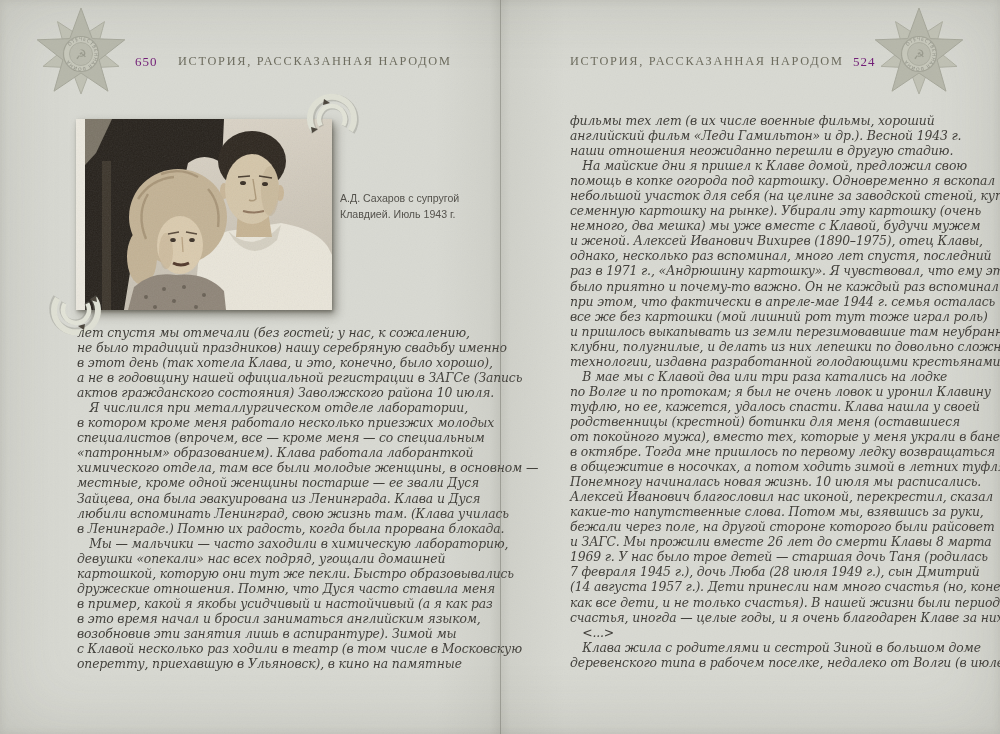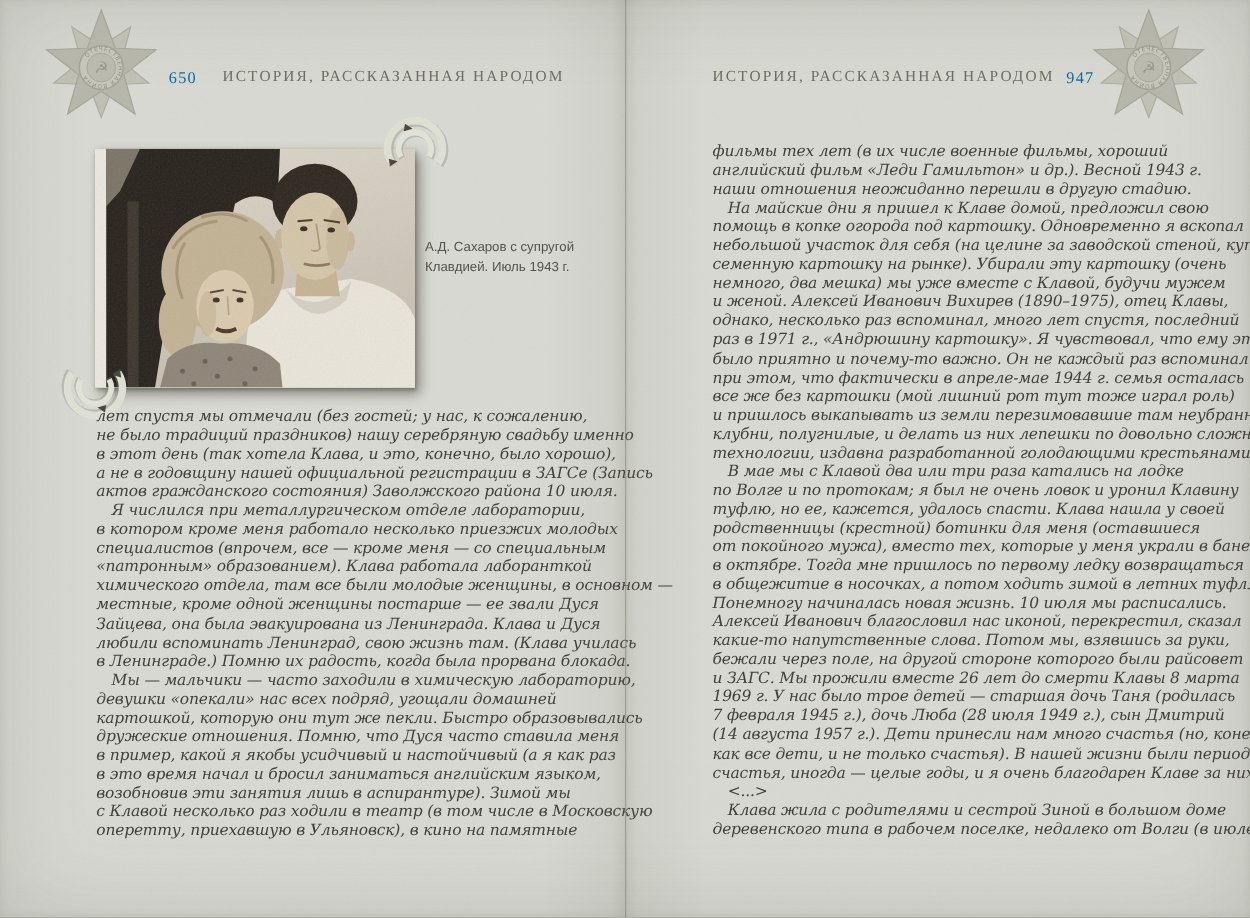--- a/index.html
+++ b/index.html
@@ -6,21 +6,21 @@
   .spread{
     position:relative;width:1000px;height:734px;overflow:hidden;
     background:#d8d9d2;
     box-shadow:inset 0 0 70px rgba(90,90,78,.20), inset 0 0 8px rgba(90,90,78,.12);
     font-family:"DejaVu Serif", serif;
   }
   .noise{position:absolute;left:0;top:0;width:100%;height:100%;pointer-events:none;opacity:.055;}
   .gutter-shade{position:absolute;left:435px;top:0;width:130px;height:734px;pointer-events:none;
     background:linear-gradient(90deg, rgba(110,110,98,0) 0%, rgba(110,110,98,.08) 42%, rgba(92,92,80,.16) 50%, rgba(110,110,98,.08) 58%, rgba(110,110,98,0) 100%);}
   .gutter-line{position:absolute;left:500px;top:0;width:1px;height:734px;background:rgba(125,126,116,.55);pointer-events:none;}
-  .hdr-num{position:absolute;top:54px;font-family:"Liberation Serif",serif;font-size:13px;letter-spacing:1px;color:#0369a1;}
+  .hdr-num{position:absolute;top:54px;font-family:"Liberation Serif",serif;font-size:13px;letter-spacing:1px;color:#701a75;}
   .hdr-title{position:absolute;top:54px;font-family:"Liberation Serif",serif;font-size:12.3px;letter-spacing:1.7px;color:#6b6a5c;white-space:nowrap;}
   .emblem{position:absolute;width:100px;height:100px;opacity:.85;}
   .emblem.left{left:31px;top:4px;}
   .emblem.right{left:869px;top:4px;}
   .photo-wrap{position:absolute;left:76px;top:119px;width:256px;height:191px;
     box-shadow:4px 5px 9px rgba(45,42,32,.45), 1px 2px 3px rgba(45,42,32,.35);}
   .photo-wrap svg{display:block;}
   .corner-orn{position:absolute;width:64px;height:64px;pointer-events:none;}
   .corner-orn.tr{left:300px;top:87px;}
   .corner-orn.bl{left:44px;top:278px;transform:rotate(180deg);}
@@ -60,21 +60,21 @@
       </defs>
     <text font-size="4.6" fill="#84857a" font-family="DejaVu Sans, sans-serif" letter-spacing="0.6">
       <textPath href="#ringR" startOffset="8">ОТЕЧЕСТВЕННАЯ ВОЙНА</textPath>
     </text>
     <text x="0" y="4.5" text-anchor="middle" font-size="13" fill="#8f9082" font-family="DejaVu Sans, sans-serif">☭</text>
   </svg>
 
   <span class="hdr-num" style="left:135px;">650</span>
   <span class="hdr-title" style="left:178px;">ИСТОРИЯ, РАССКАЗАННАЯ НАРОДОМ</span>
   <span class="hdr-title" style="left:570px;">ИСТОРИЯ, РАССКАЗАННАЯ НАРОДОМ</span>
-  <span class="hdr-num" style="left:853px;">947</span>
+  <span class="hdr-num" style="left:853px;">524</span>
 
   <div class="photo-wrap">
     <svg width="256" height="191" viewBox="0 0 256 191">
       <defs>
         <linearGradient id="bgG" x1="0" y1="0" x2="0.3" y2="1">
           <stop offset="0" stop-color="#ded7ca"></stop>
             <stop offset="1" stop-color="#c6bfb1"></stop>
         </linearGradient>
         <filter id="grain">
             <feTurbulence type="fractalNoise" baseFrequency="0.8" numOctaves="2"></feTurbulence>

